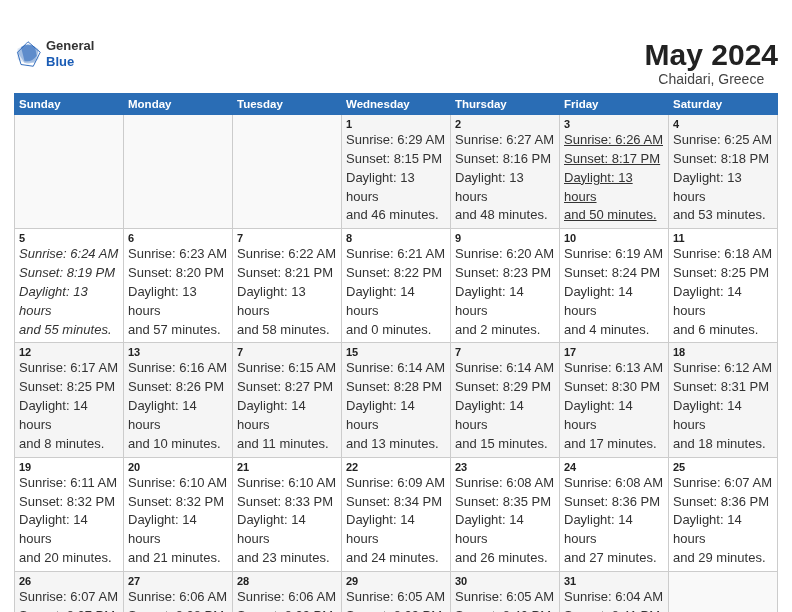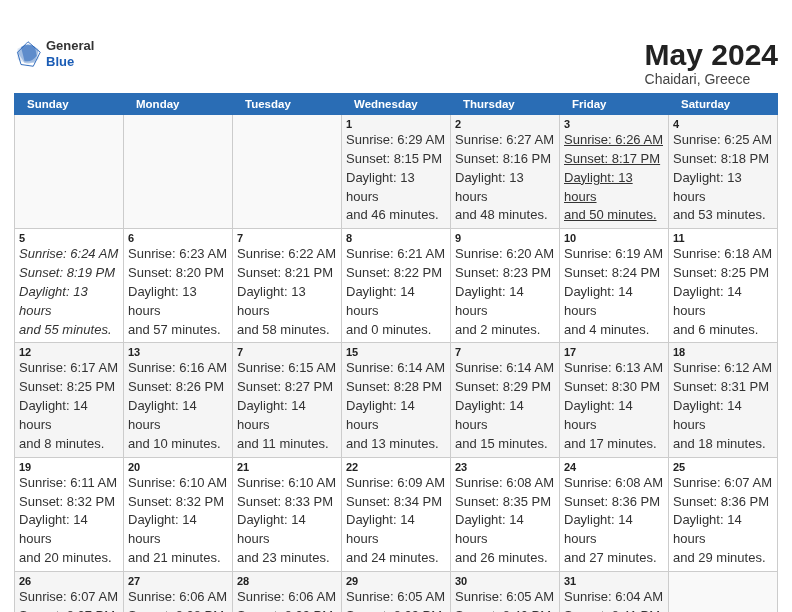--- a/index.html
+++ b/index.html
@@ -36,21 +36,21 @@
       font-weight: bold;
       line-height: 1.2;
     }
     .logo-general { color: #333; }
     .logo-blue { color: #1a5cb5; }
     .logo-icon {
       width: 28px;
       height: 28px;
     }
     .title-block {
-      text-align: left;
+      text-align: center;
     }
     .title-month {
       font-size: 30px;
       font-weight: bold;
       color: #222;
       line-height: 1.1;
     }
     .title-location {
       font-size: 14px;
       color: #444;
@@ -58,21 +58,21 @@
     .calendar-table {
       width: 100%;
       border-collapse: collapse;
       flex: 1;
     }
     .calendar-table th {
       background: #2a6db5;
       color: #fff;
       font-size: 11.5px;
       font-weight: bold;
-      padding: 4px 12px;
+      padding: 4px 4px;
       text-align: left;
       border: 1px solid #2a6db5;
     }
     .calendar-table td {
       border: 1px solid #ccc;
       vertical-align: top;
       padding: 3px 4px;
       font-size: 9px;
       color: #333;
       background: #fff;

